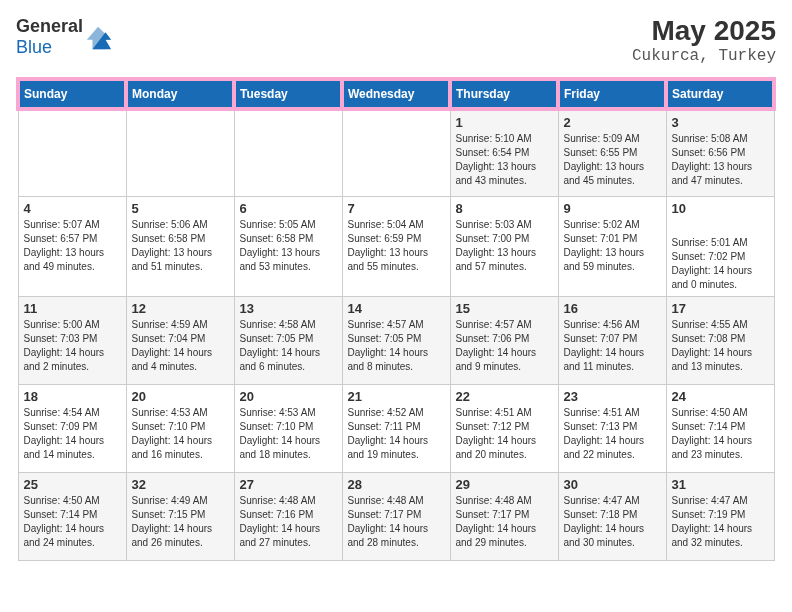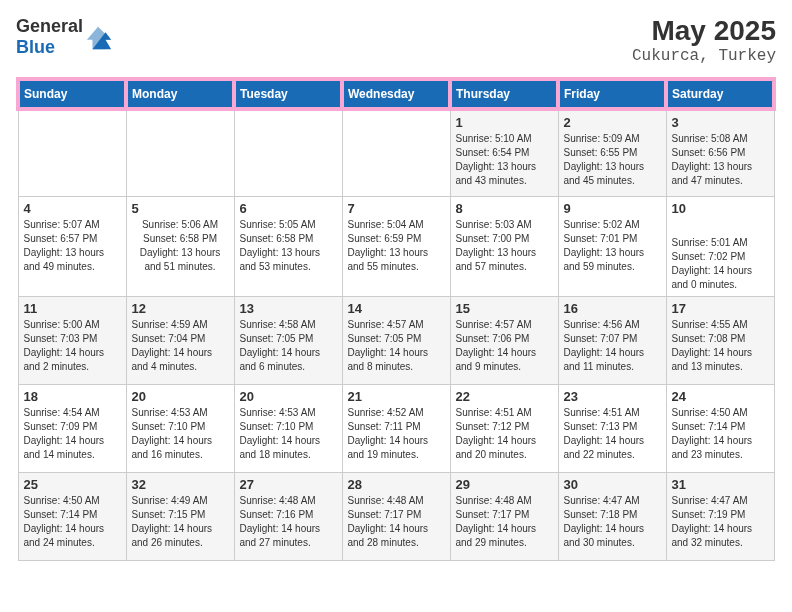--- a/index.html
+++ b/index.html
@@ -20,21 +20,21 @@
       display: flex;
       align-items: center;
     }
     .logo-text-general {
       font-size: 18px;
       font-weight: bold;
       color: #333;
     }
     .logo-text-blue {
       font-size: 18px;
-      font-weight: bold;
+      font-weight: normal;
       color: #1a6bb5;
     }
     .logo-icon {
       width: 28px;
       height: 28px;
       margin-left: 2px;
     }
     .title-block {
       text-align: right;
     }
@@ -155,21 +155,21 @@
       <tr>
         <td>
           <span class="day-number">4</span>
           <div class="cell-info" style="white-space: pre-line;">Sunrise: 5:07 AM
 Sunset: 6:57 PM
 Daylight: 13 hours
 and 49 minutes.</div>
         </td>
         <td>
           <span class="day-number">5</span>
-          <div class="cell-info" style="white-space: pre-line; text-align: center;">Sunrise: 5:06 AM
+          <div class="cell-info" style="white-space: pre-line;">Sunrise: 5:06 AM
 Sunset: 6:58 PM
 Daylight: 13 hours
 and 51 minutes.</div>
         </td>
         <td>
           <span class="day-number">6</span>
           <div class="cell-info" style="white-space: pre-line;">Sunrise: 5:05 AM
 Sunset: 6:58 PM
 Daylight: 13 hours
 and 53 minutes.</div>

